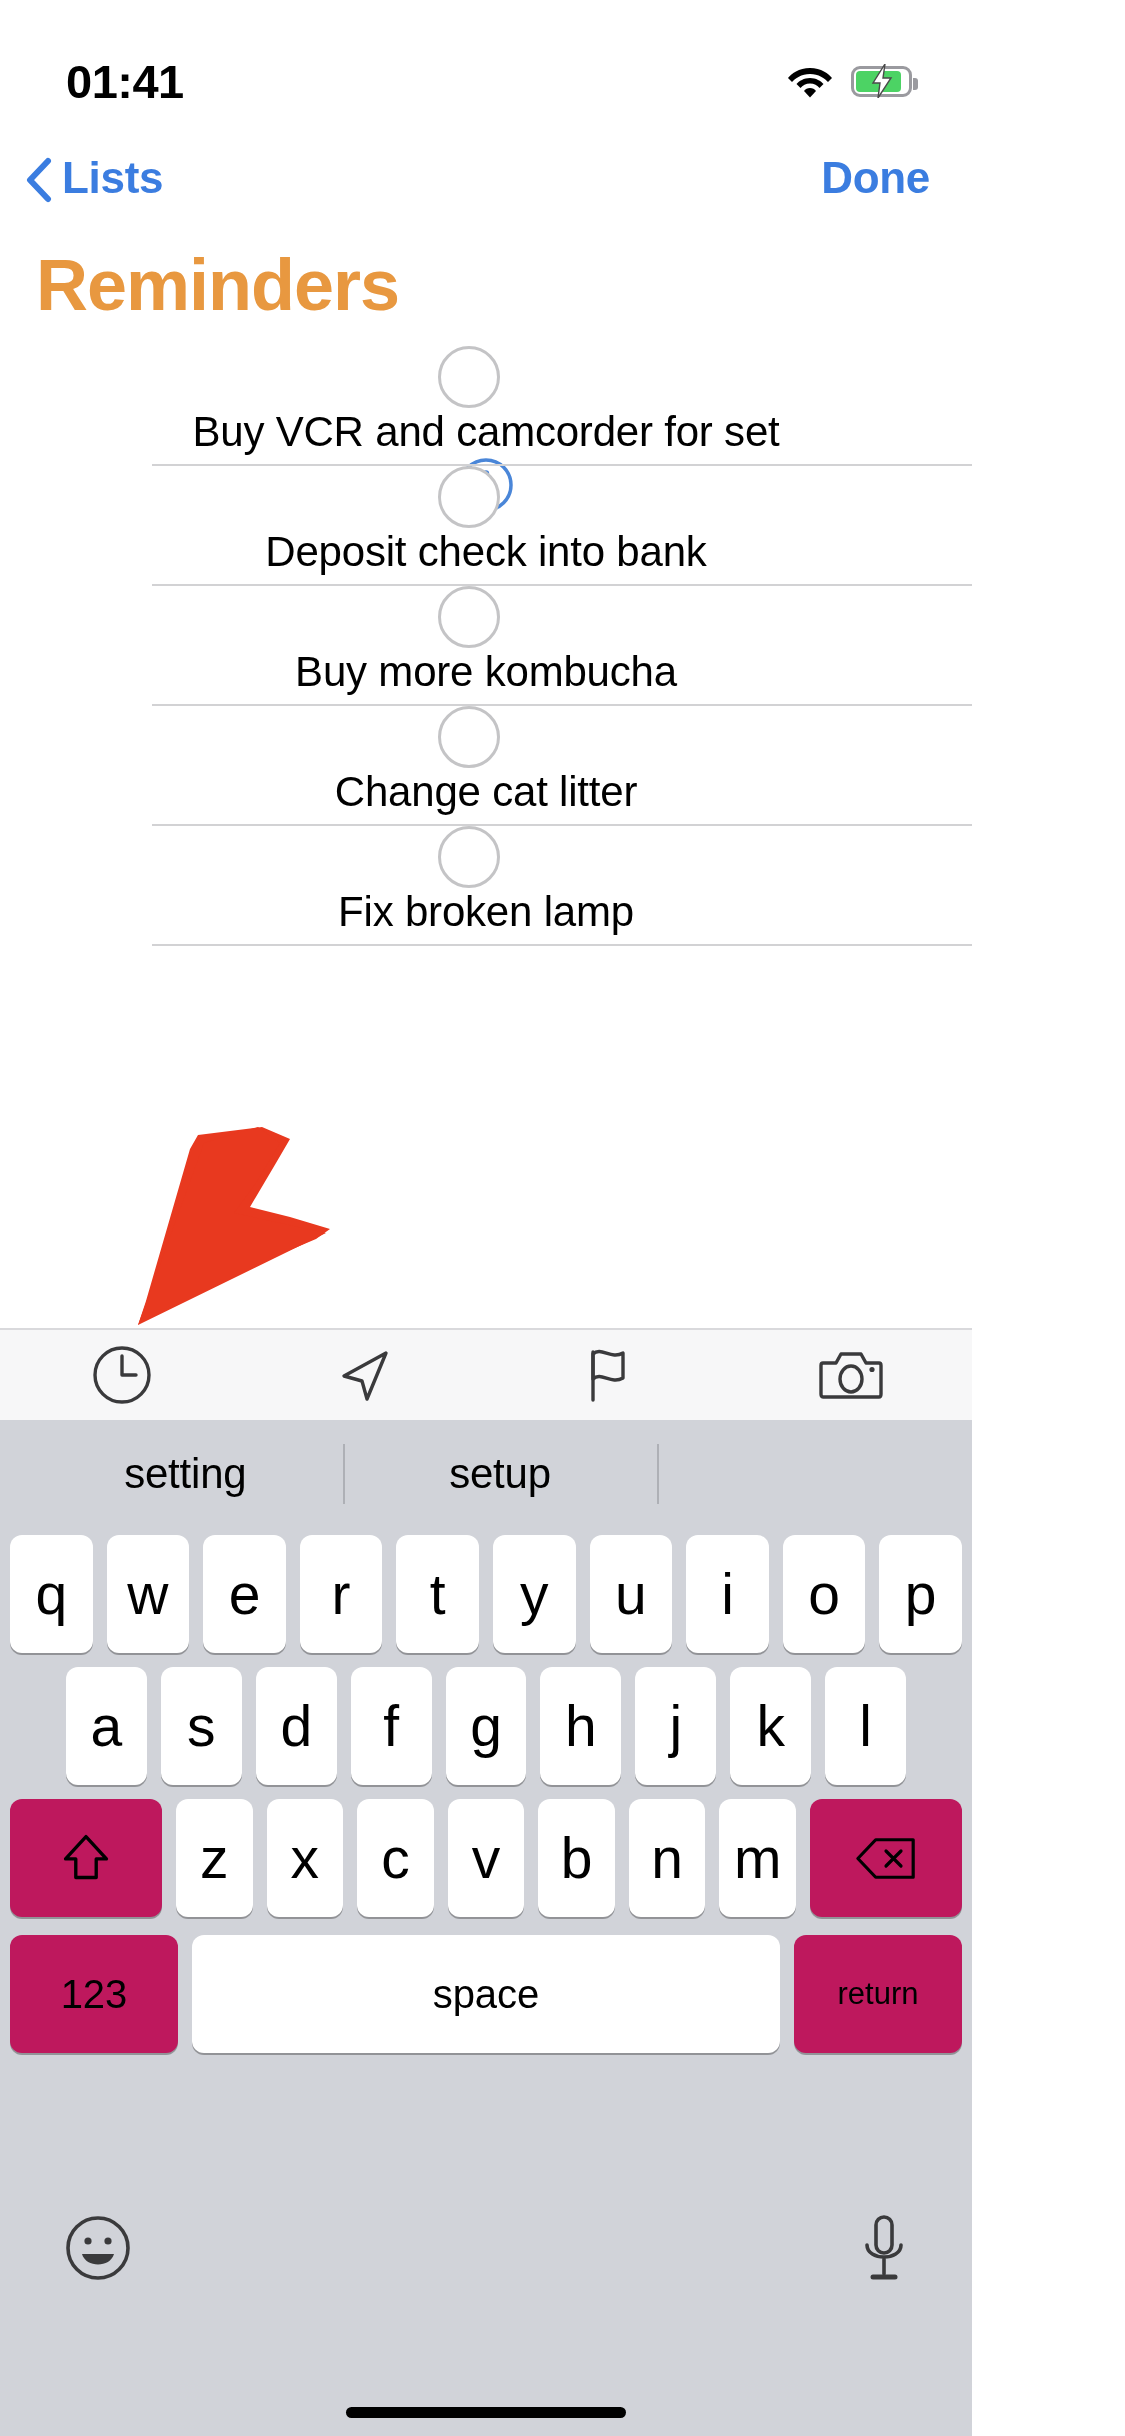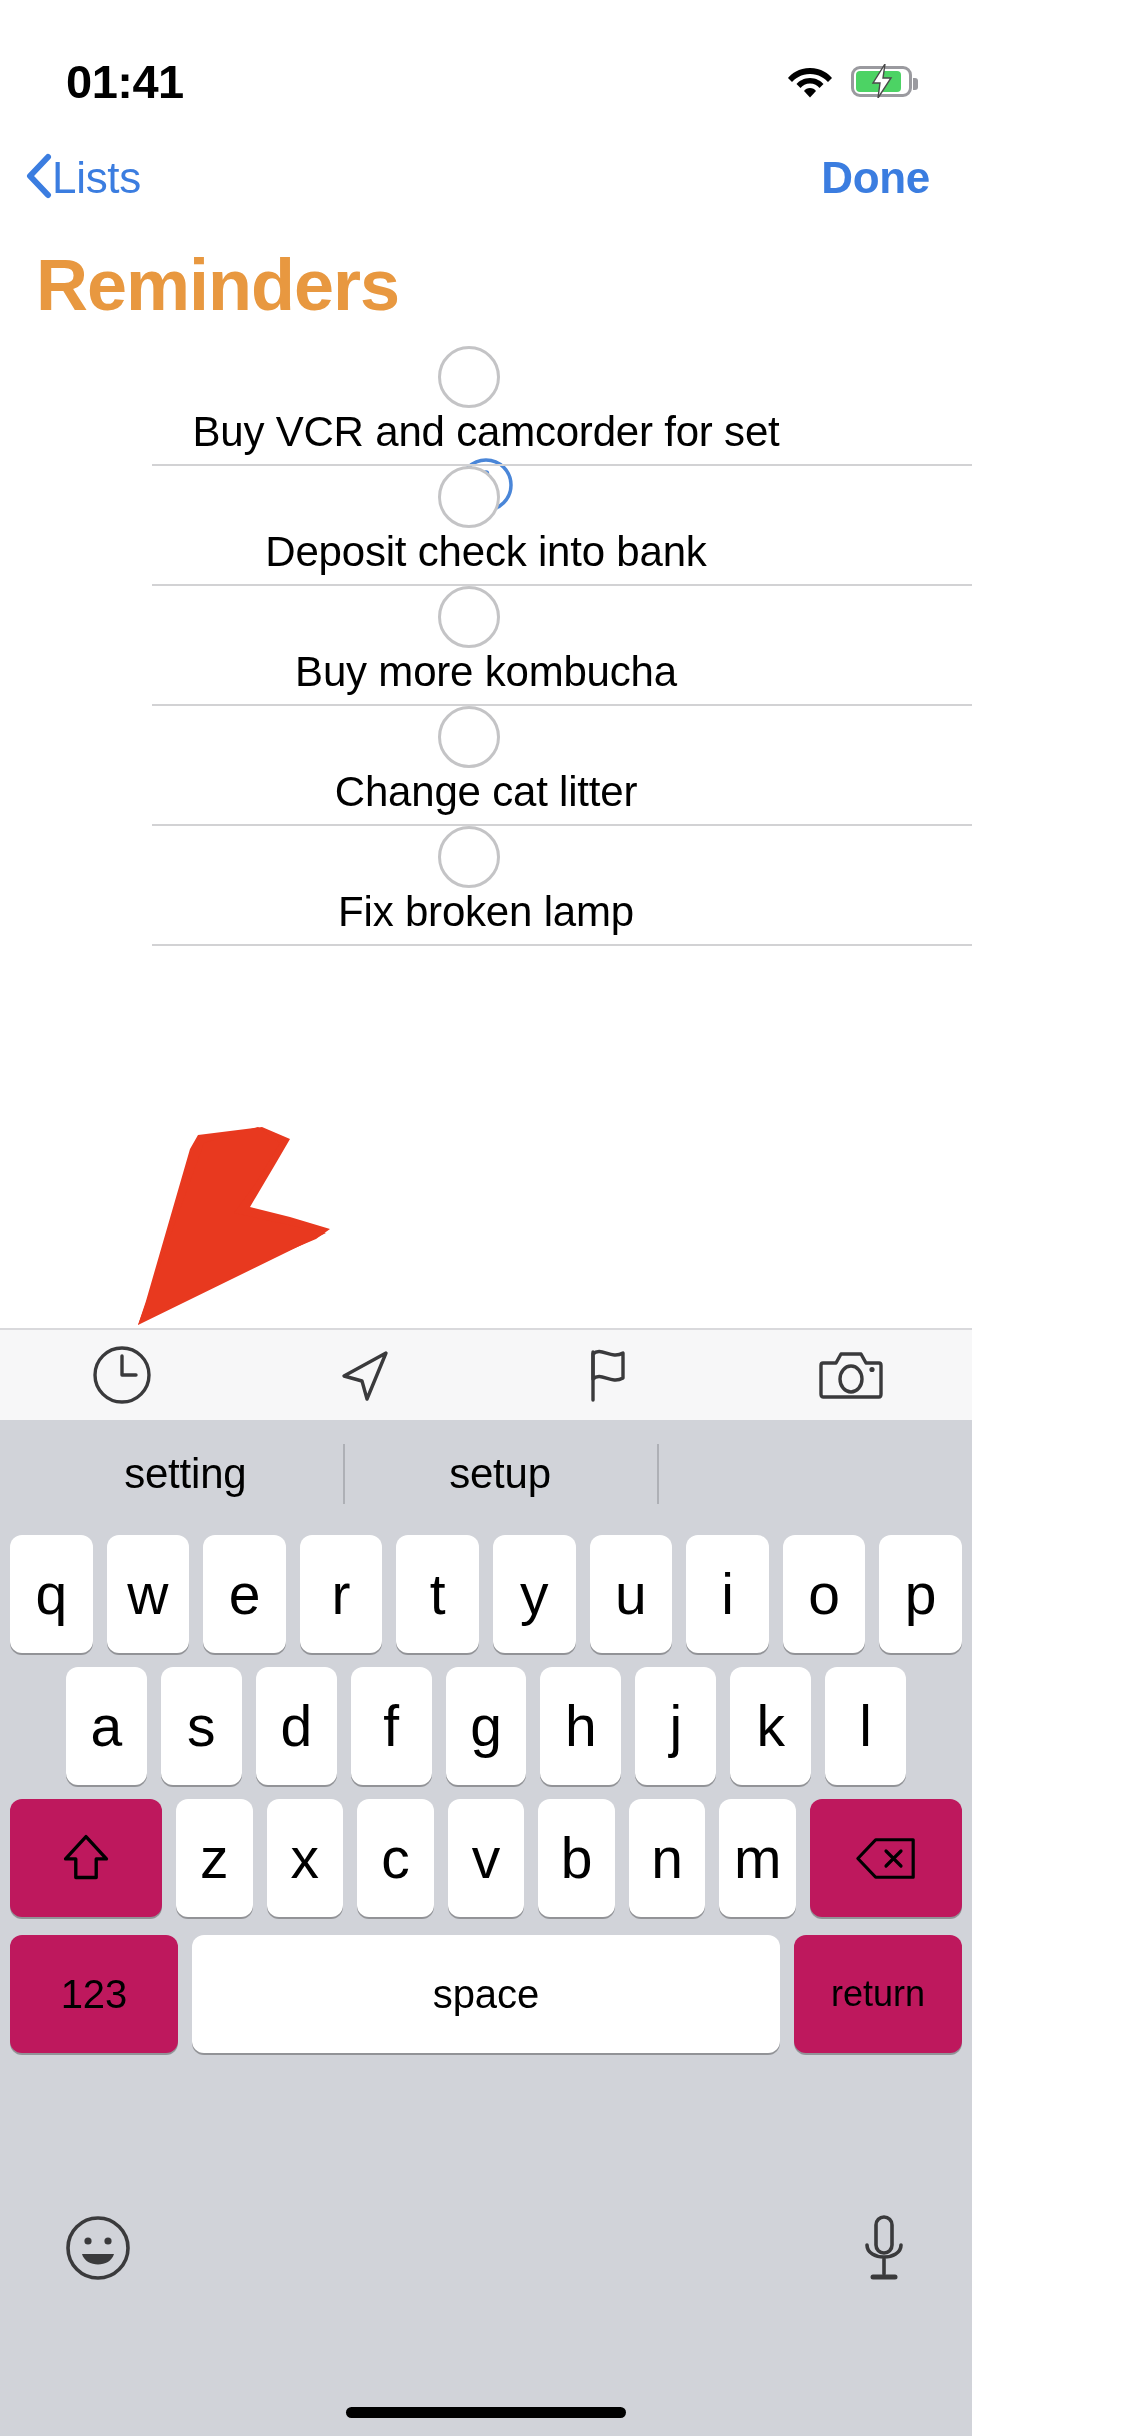--- a/index.html
+++ b/index.html
@@ -46,21 +46,21 @@
     transform: translate(-50%, -50%);
     width: 26px; height: 34px;
   }
 
   
   .navbar {
     flex: 0 0 92px;
     display: flex; align-items: center; justify-content: space-between;
     padding: 0 42px 0 26px;
   }
-  .nav-back { display: flex; align-items: flex-start; cursor: pointer; }
+  .nav-back { display: flex; align-items: flex-end; gap: 10px; cursor: pointer; font-weight: bold; }
   .chevron { width: 26px; height: 46px; display: block; }
   .nav-back-label {
     font-size: 44px; color: #3B7DE0; letter-spacing: -0.3px;
   }
   .nav-done {
     font-size: 44px; color: #3B7DE0; font-weight: 600; letter-spacing: -0.3px;
     cursor: pointer;
     text-align: right;
   }
 
@@ -159,21 +159,21 @@
     display: flex; align-items: center; justify-content: center;
     font-size: 57px; color: #000;
     height: 118px; cursor: pointer;
     flex: 1 1 0;
     user-select: none;
   }
   .key.dark { background: #be185d; }
   .key.wide-mod { flex: 0 0 152px; }
   .key.num123 { flex: 0 0 168px; font-size: 40px; }
   .key.space { flex: 1 1 auto; font-size: 40px; }
-  .key.ret { flex: 0 0 168px; font-size: 36px; }
+  .key.ret { flex: 0 0 168px; font-size: 31px; }
   .key svg { display: block; }
 
   .krow.r4 { margin-top: 4px; }
 
   .kbottom {
     flex: 1 1 auto;
     display: flex; align-items: center; justify-content: space-between;
     padding: 0 64px 0 64px;
   }
   .kb-ico { cursor: pointer; display: flex; align-items: center; }

